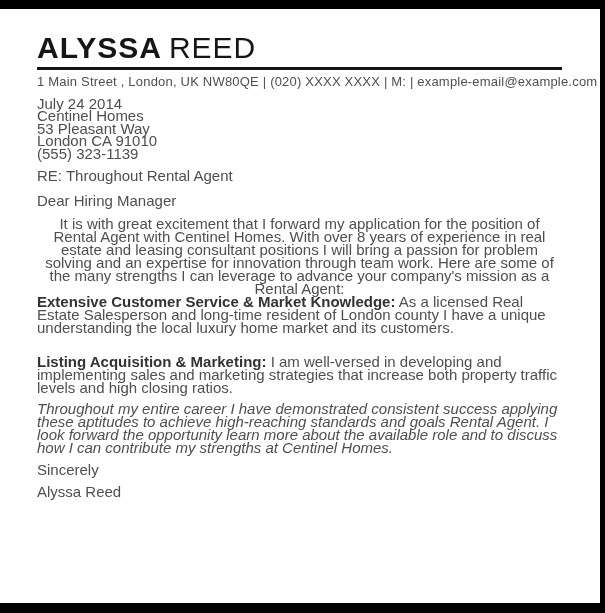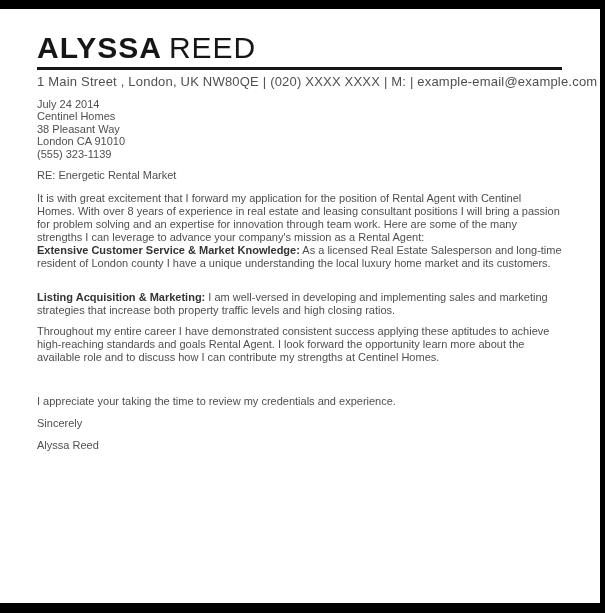--- a/index.html
+++ b/index.html
@@ -39,30 +39,30 @@
     margin: 3px 0 5px 0;
   }
   .contact {
     font-size: 13px;
     letter-spacing: 0.2px;
     line-height: 13px;
     color: #4f4f4f;
     white-space: nowrap;
   }
   
-  .bodytext { font-size: 11px; line-height: 13px; }
+  .bodytext { font-size: 15px; line-height: 13px; }
   p { margin: 0; }
   .address   { margin-top: 10px; line-height: 12.6px; }
   .subject   { margin-top: 9px;  }
   .salutation{ margin-top: 12px; }
-  .intro     { margin-top: 10px; }
+  .intro     { margin-top: 10px; text-align: center; }
   .strength-1{ }
   .strength-2{ margin-top: 11px; }
   .strength-3{ margin-top: 21px;  }
-  .closing   { margin-top: 8px;  }
+  .closing   { margin-top: 8px; font-style: italic;  }
   .thanks    { margin-top: 31px; }
   .sincerely { margin-top: 9px;  }
   .signature { margin-top: 9px;  }
   strong { font-weight: 700; color: #333333; }
 </style>
 </head>
 <body>
 
 <div class="frame">
   <div class="page">
@@ -71,44 +71,44 @@
       <span class="first">ALYSSA</span><span class="last">REED</span>
     </div>
     <div class="rule"></div>
     <div class="contact">1 Main Street , London, UK NW80QE  |  (020) XXXX XXXX  |  M:  |  example-email@example.com</div>
 
     <div class="bodytext">
 
       <p class="address">
         <span>July 24 2014</span><br>
         <span>Centinel Homes</span><br>
-        <span>38 Pleasant Way</span><br>
+        <span>53 Pleasant Way</span><br>
         <span>London CA 91010</span><br>
         <span>(555) 323-1139</span>
       </p>
 
-      <p class="subject">RE: Energetic Rental Market</p>
+      <p class="subject">RE: Throughout Rental Agent</p>
 
+      <p class="salutation">Dear Hiring Manager</p>
 
       <p class="intro">It is with great excitement that I forward my application for the position of Rental Agent with Centinel Homes. With over 8 years of experience in real estate and leasing consultant positions I will bring a passion for problem solving and an expertise for innovation through team work. Here are some of the many strengths I can leverage to advance your company's mission as a Rental Agent:</p>
 
       <p class="strength-1">
         <strong>Extensive Customer Service &amp; Market Knowledge:</strong>
         <span>As a licensed Real Estate Salesperson and long-time resident of London county I have a unique understanding the local luxury home market and its customers.</span>
       </p>
 
 
       <p class="strength-3">
         <strong>Listing Acquisition &amp; Marketing:</strong>
         <span>I am well-versed in developing and implementing sales and marketing strategies that increase both property traffic levels and high closing ratios.</span>
       </p>
 
       <p class="closing">Throughout my entire career I have demonstrated consistent success applying these aptitudes to achieve high-reaching standards and goals Rental Agent. I look forward the opportunity learn more about the available role and to discuss how I can contribute my strengths at Centinel Homes.</p>
 
-      <p class="thanks">I appreciate your taking the time to review my credentials and experience.</p>
 
       <p class="sincerely">Sincerely</p>
 
       <p class="signature">Alyssa Reed</p>
 
     </div>
   </div>
 </div>
 
 </body></html>

